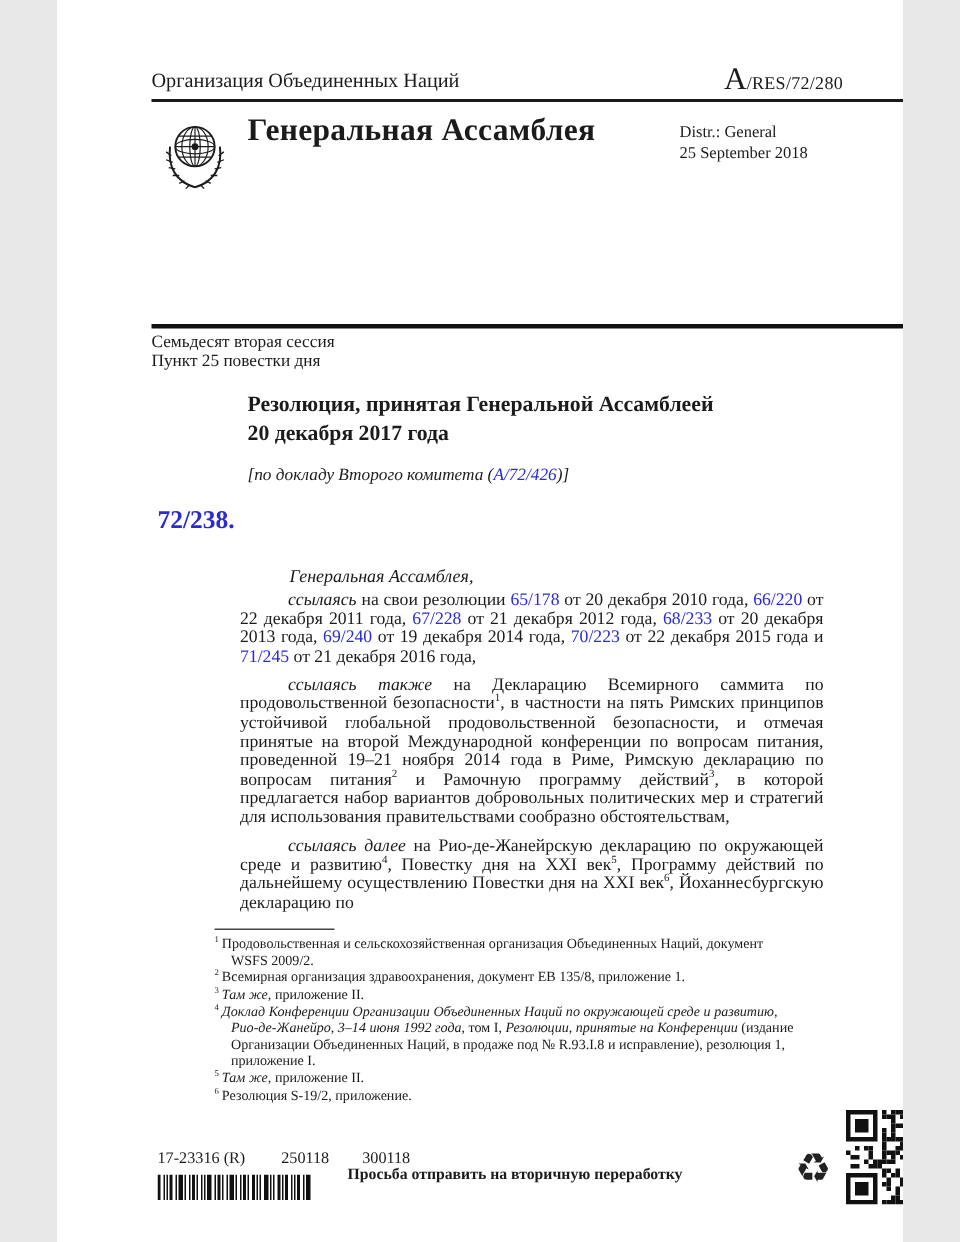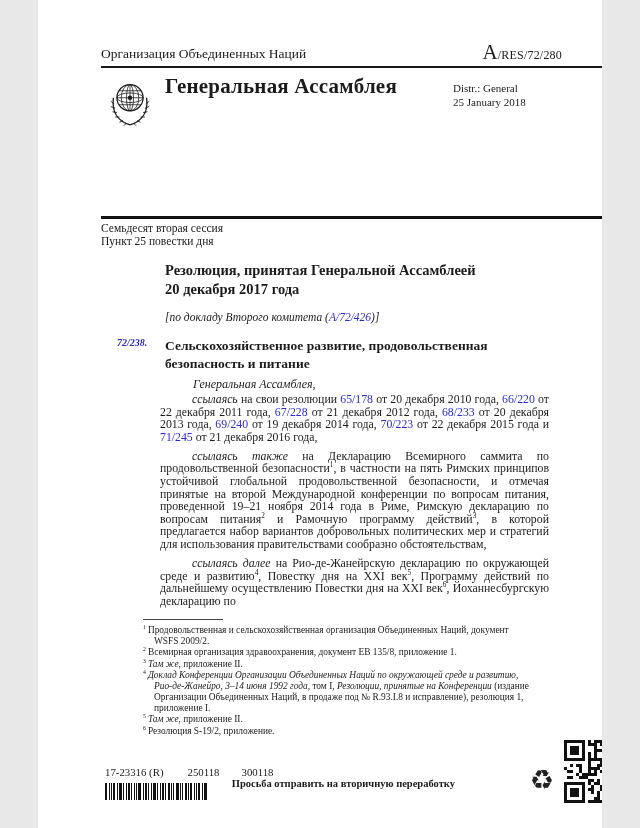--- a/index.html
+++ b/index.html
@@ -16,21 +16,21 @@
   .sym-rest{font-size:12px;letter-spacing:.2px;}
   .rule-1{left:63px;top:66px;width:537px;height:2px;background:#1b1b1b;}
   .emblem{left:64px;top:72px;width:56px;height:62px;}
   .assembly-title{left:127px;top:74px;font-size:21px;font-weight:bold;letter-spacing:.2px;}
   .distr-block{left:415px;top:81px;font-size:11px;line-height:14px;}
   .rule-2{left:63px;top:216px;width:537px;height:2.5px;background:#111;}
   .session{left:63px;top:222px;font-size:11.5px;font-weight:normal;}
   .agenda{left:63px;top:235px;font-size:11.5px;}
   .res-heading{left:127px;top:261px;font-size:14.5px;font-weight:bold;line-height:19px;}
   .report-ref{left:127px;top:311px;font-size:11.5px;font-style:italic;}
-  .res-number{left:79px;top:337px;font-size:10px;font-weight:bold;color:var(--link,#2b2bd0);font-style:italic;}
+  .res-number{left:67px;top:337px;font-size:17px;font-weight:bold;color:var(--link,#2b2bd0);}
   .res-title{left:127px;top:337px;width:356px;font-size:13.5px;font-weight:bold;line-height:17.5px;}
   .preamble-actor{left:155px;top:377px;font-size:12px;font-style:italic;}
   .body-col{left:122px;top:393px;width:389px;font-size:11.8px;line-height:12.6px;}
   .para{margin:0 0 6.5px 0;text-indent:32px;text-align:justify;}
   .i{font-style:italic;}
   .lnk{color:var(--link,#2b2bd0);}
   sup{font-size:.62em;line-height:0;vertical-align:super;}
   .fn-sep{left:105px;top:619px;width:80px;height:1px;background:#444;}
   .footnotes{left:105px;top:625px;width:392px;font-size:9.4px;line-height:10.9px;}
   .fn{padding-left:11px;text-indent:-11px;margin:0 0 .5px 0;}
@@ -72,36 +72,35 @@
       <g fill="none" stroke="#1b1b1b" stroke-width="1">
         <path d="M14 33 l-4 -3 M15 38 l-5 -2 M17 43 l-5 -1 M20 48 l-5 0 M24 52 l-4 2 M28 55 l-3 3"></path>
         <path d="M50 33 l4 -3 M49 38 l5 -2 M47 43 l5 -1 M44 48 l5 0 M40 52 l4 2 M36 55 l3 3"></path>
       </g>
     </svg>
   </div>
 
   <div class="abs assembly-title">Генеральная Ассамблея</div>
   <div class="abs distr-block">
     <div>Distr.: General</div>
-    <div>25 January 2018</div>
+    <div>25 September 2018</div>
   </div>
 
   <div class="abs rule-2"></div>
   <div class="abs session">Семьдесят вторая сессия</div>
   <div class="abs agenda">Пункт 25 повестки дня</div>
 
   <div class="abs res-heading">
     <div>Резолюция, принятая Генеральной Ассамблеей</div>
     <div>20 декабря 2017 года</div>
   </div>
 
   <div class="abs report-ref"><span>[по докладу Второго комитета (</span><span class="lnk">A/72/426</span><span>)]</span></div>
 
   <div class="abs res-number">72/238.</div>
-  <div class="abs res-title">Сельскохозяйственное развитие, продовольственная безопасность и питание</div>
 
   <div class="abs preamble-actor">Генеральная Ассамблея,</div>
 
   <div class="abs body-col" id="paragraphs">
       <p class="para"><span class="i">ссылаясь</span><span> на свои резолюции </span><span class="lnk">65/178</span><span> от 20 декабря 2010 года, </span><span class="lnk">66/220</span><span> от 22 декабря 2011 года, </span><span class="lnk">67/228</span><span> от 21 декабря 2012 года, </span><span class="lnk">68/233</span><span> от 20 декабря 2013 года, </span><span class="lnk">69/240</span><span> от 19 декабря 2014 года, </span><span class="lnk">70/223</span><span> от 22 декабря 2015 года и </span><span class="lnk">71/245</span><span> от 21 декабря 2016 года,</span></p>
       <p class="para"><span class="i">ссылаясь также</span><span> на Декларацию Всемирного саммита по продовольственной безопасности</span><sup>1</sup><span>, в частности на пять Римских принципов устойчивой глобальной продовольственной безопасности, и отмечая принятые на второй Международной конференции по вопросам питания, проведенной 19–21 ноября 2014 года в Риме, Римскую декларацию по вопросам питания</span><sup>2</sup><span> и Рамочную программу действий</span><sup>3</sup><span>, в которой предлагается набор вариантов добровольных политических мер и стратегий для использования правительствами сообразно обстоятельствам,</span></p>
       <p class="para"><span class="i">ссылаясь далее</span><span> на Рио-де-Жанейрскую декларацию по окружающей среде и развитию</span><sup>4</sup><span>, Повестку дня на XXI век</span><sup>5</sup><span>, Программу действий по дальнейшему осуществлению Повестки дня на XXI век</span><sup>6</sup><span>, Йоханнесбургскую декларацию по</span></p>
     </div>
 
   <div class="abs fn-sep"></div>

